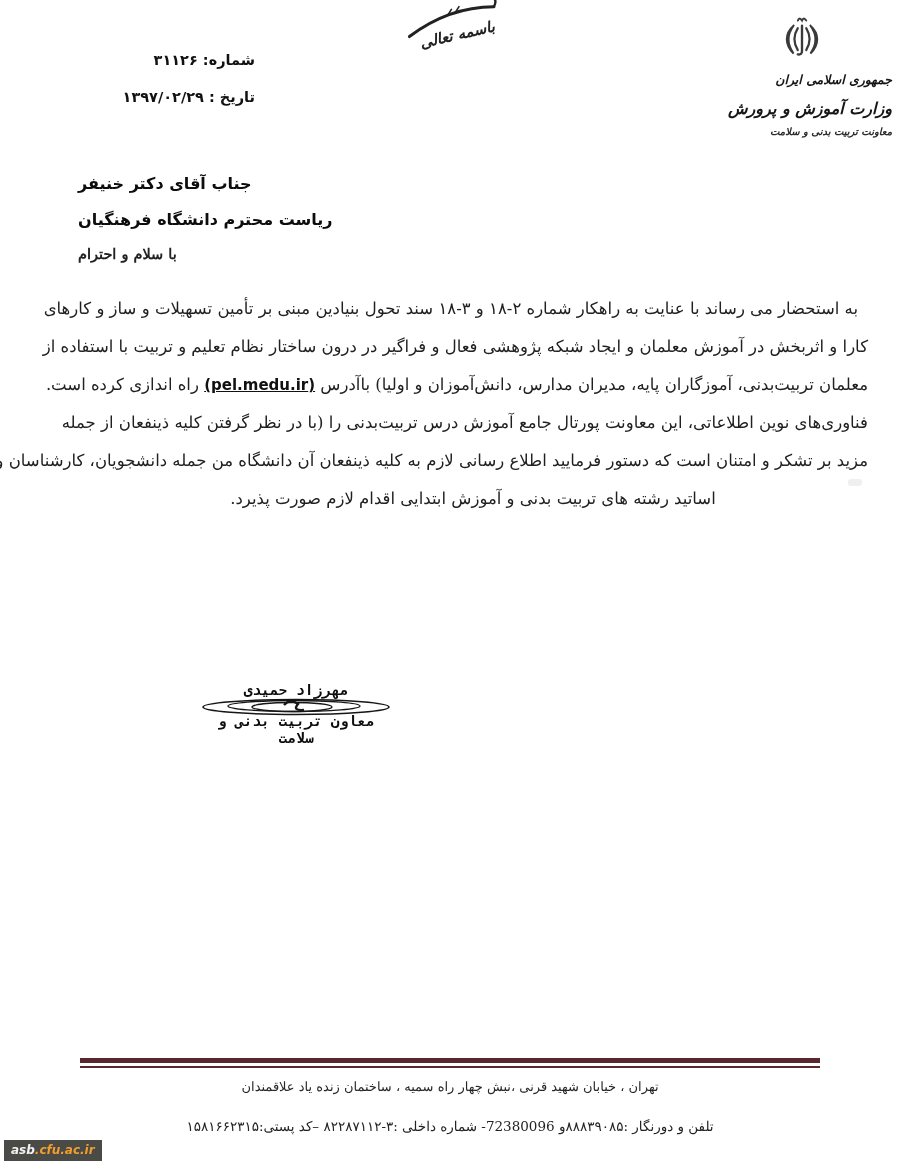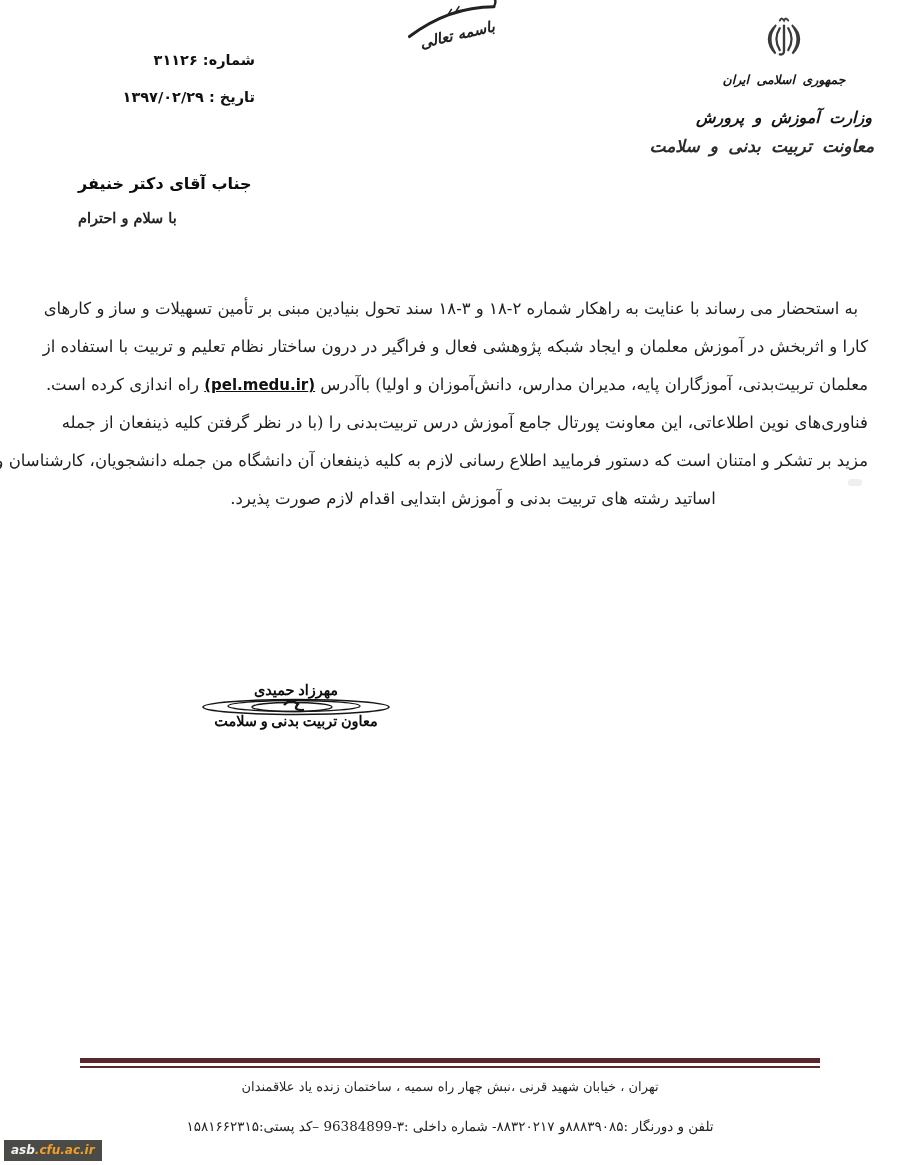--- a/index.html
+++ b/index.html
@@ -30,27 +30,27 @@
     color:#222;
   }
   .besm svg { display:block; margin:0 auto -4px auto; }
   .besm .besm-text {
     font-family:"DejaVu Serif", serif;
     font-style:italic; font-weight:bold; font-size:15px;
     white-space:nowrap;
   }
   
   .letterhead {
-    position:absolute; top:12px; right:26px; width:180px;
-    direction:rtl; text-align:center; color:#161616;font-family:Liberation Mono, monospace;
+    position:absolute; top:12px; right:8px; width:180px;
+    direction:rtl; text-align:right; color:#161616;
   }
   .letterhead svg { display:block; margin:0 auto 4px auto; }
   .lh-country  { font-size:12.5px; font-weight:bold; font-style:italic; white-space:nowrap; }
-  .lh-ministry { font-size:16px;  font-weight:bold; font-style:italic; margin-top:20px; white-space:nowrap; }
-  .lh-dept     { font-size:17px;  font-weight:bold; font-style:italic; margin-top:8px; white-space:nowrap; color:#2b2b2b; }
+  .lh-ministry { font-size:16px;  font-weight:bold; font-style:italic; margin-top:12px; white-space:nowrap; }
+  .lh-dept     { font-size:10px;  font-weight:bold; font-style:italic; margin-top:8px; white-space:nowrap; color:#2b2b2b; }
   
   .addressee {
     position:absolute; top:174px; right:32px; left:78px;
     direction:rtl; text-align:left;
   }
   .addr-name  { font-family:"DejaVu Sans", sans-serif; font-weight:bold; font-size:16px; color:#0d0d0d; }
   .addr-title { font-family:"DejaVu Sans", sans-serif; font-weight:bold; font-size:16px; color:#0d0d0d; margin-top:17px; }
   .addr-salut { font-size:14.5px; margin-top:16px; color:#222;font-weight:bold; }
   
   .body-text {
@@ -66,21 +66,21 @@
   .bline.center { text-align:center; text-align-last:center; }
   .portal {
     font-family:"DejaVu Sans", sans-serif;
     font-weight:bold; font-size:15px;
     text-decoration:underline; color:#111;
   }
   
   .signature {
     position:absolute; top:682px; left:198px; width:196px;
     direction:rtl; text-align:center;
-    font-family:Liberation Serif, serif; font-weight:bold;
+    font-family:Liberation Mono, monospace; font-weight:bold;
     color:#0d0d0d;
   }
   .sig-name  { font-size:14.5px; position:relative; z-index:2; }
   .signature svg { display:block; margin:-7px auto -9px auto; }
   .sig-title { font-size:14.5px; position:relative; z-index:2; }
   
   .footer-rule {
     position:absolute; top:1058px; left:80px; width:740px; height:3px;
     border-top:5px solid #5a282c;
     border-bottom:2px solid #5a282c;
@@ -142,20 +142,21 @@
         <path d="M42 15 q12 16 0 33 q8 -8 8 -17 q0 -9 -8 -16" stroke-width="2.4"></path>
       </g>
     </svg>
     <div class="lh-country">جمهوری اسلامی ایران</div>
     <div class="lh-ministry">وزارت آموزش و پرورش</div>
     <div class="lh-dept">معاونت تربیت بدنی و سلامت</div>
   </div>
 
   <div class="addressee">
     <div class="addr-name">جناب آقای دکتر خنیفر</div>
+    <div class="addr-title">ریاست محترم دانشگاه فرهنگیان</div>
     <div class="addr-salut">با سلام و احترام</div>
   </div>
 
   <div class="body-text">
     <div class="bline first">به استحضار می رساند با عنایت به راهکار شماره ۲-۱۸ و ۳-۱۸ سند تحول بنیادین مبنی بر تأمین تسهیلات و ساز و کارهای</div>
     <div class="bline">کارا و اثربخش در آموزش معلمان و ایجاد شبکه پژوهشی فعال و فراگیر در درون ساختار نظام تعلیم و تربیت با استفاده از</div>
     <div class="bline"><span>معلمان تربیت‌بدنی، آموزگاران پایه، مدیران مدارس، دانش‌آموزان و اولیا) باآدرس </span><span class="portal">(pel.medu.ir)</span><span> راه اندازی کرده است.</span></div>
     <div class="bline">فناوری‌های نوین اطلاعاتی، این معاونت پورتال جامع آموزش درس تربیت‌بدنی را (با در نظر گرفتن کلیه ذینفعان از جمله</div>
     <div class="bline">مزید بر تشکر و امتنان است که دستور فرمایید اطلاع رسانی لازم به کلیه ذینفعان آن دانشگاه من جمله دانشجویان، کارشناسان و</div>
     <div class="bline center">اساتید رشته های تربیت بدنی و آموزش ابتدایی اقدام لازم صورت پذیرد.</div>
@@ -169,19 +170,19 @@
         <ellipse cx="96" cy="14" rx="66" ry="5.5" stroke-width="1.4"></ellipse>
         <ellipse cx="94" cy="15" rx="40" ry="4.5" stroke-width="1.4"></ellipse>
         <path d="M86 13 q6 -7 14 -1 q-6 7 6 6" stroke-width="2.4"></path>
       </g>
     </svg>
     <div class="sig-title">معاون تربیت بدنی و سلامت</div>
   </div>
 
   <div class="footer-rule"></div>
   <div class="footer-address">تهران ، خیابان شهید قرنی ،نبش چهار راه سمیه ، ساختمان زنده یاد علاقمندان</div>
-  <div class="footer-contact">تلفن و دورنگار :۸۸۸۳۹۰۸۵و ۸۸۳۲۰۲۱۷- شماره داخلی :۳-96384899 –کد پستی:۱۵۸۱۶۶۲۳۱۵</div>
+  <div class="footer-contact">تلفن و دورنگار :۸۸۸۳۹۰۸۵و 72380096- شماره داخلی :۳-۸۲۲۸۷۱۱۲ –کد پستی:۱۵۸۱۶۶۲۳۱۵</div>
 
   <div class="speck"></div>
 
   <div class="watermark"><span class="wm-a">asb</span><span class="wm-b">.cfu.ac.ir</span></div>
 
 </div>
 
 </body></html>

